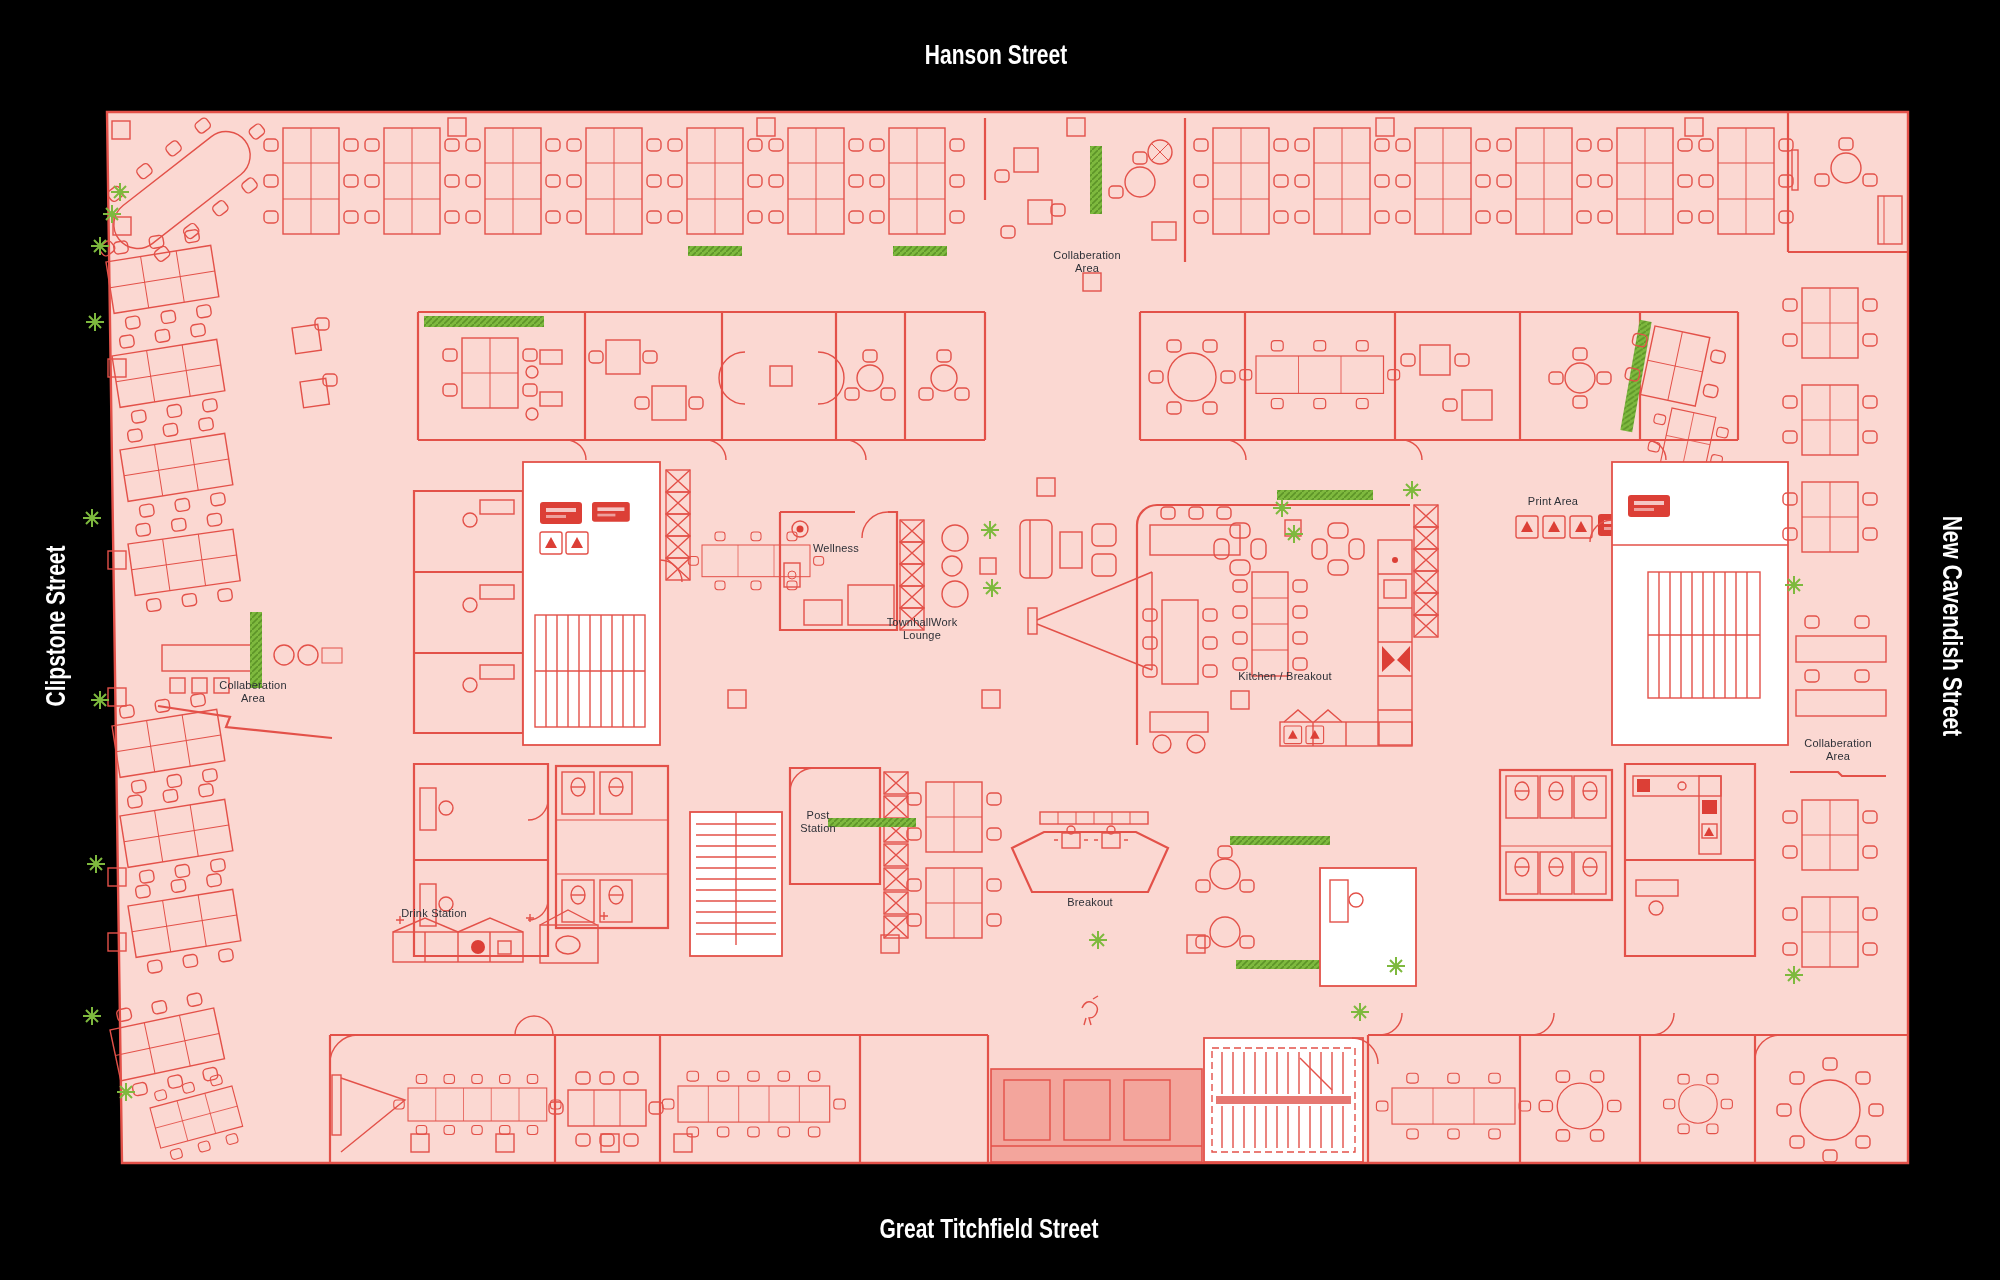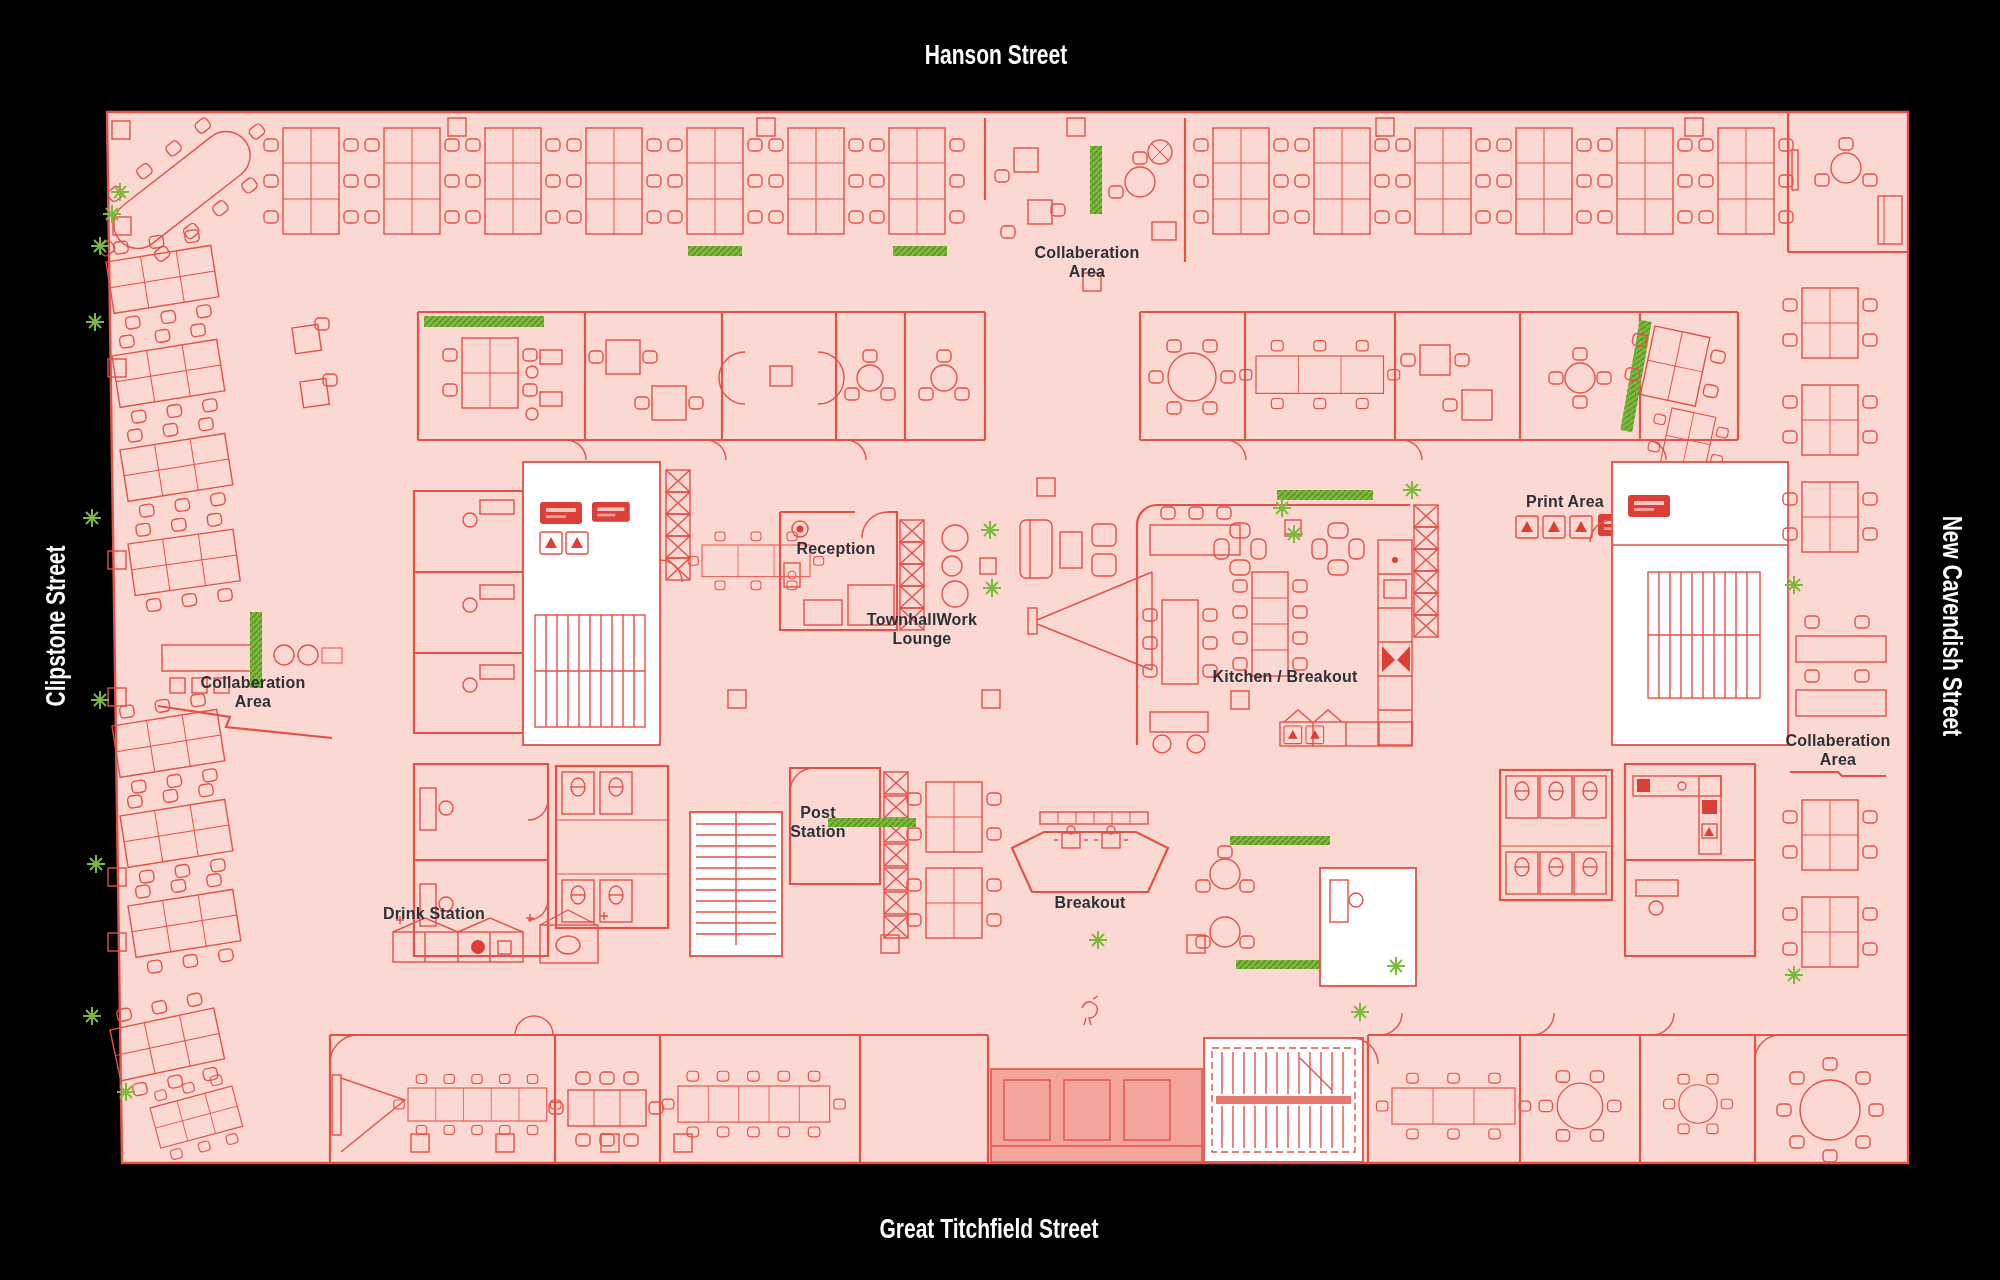--- a/index.html
+++ b/index.html
@@ -12,21 +12,21 @@
   .thin{fill:none;stroke:var(--line-red,#e35149);stroke-width:1;}
   .white{fill:var(--room-white,#fff);stroke:var(--line-red,#e35149);stroke-width:1.8;}
   .red{fill:var(--solid-red,#dc3f36);stroke:none;}
   .dark{fill:var(--entrance-fill,#f3a59c);stroke:var(--line-red,#e35149);stroke-width:1.6;}
   .grn{stroke:var(--plant-green,#7eb93e);fill:none;stroke-width:2;}
   .grnf{fill:var(--plant-green,#7eb93e);stroke:none;}
   .planfill{fill:var(--plan-fill,#fbd8d2);stroke:var(--line-red,#e35149);stroke-width:2.4;}
   .dash{stroke-dasharray:7 4;}
   
   .arealabel{position:absolute;transform:translate(-50%,-50%);
-    font-weight:700;font-size:16px;line-height:1.2;color:var(--label-text,#2d3037);
+    font-weight:400;font-size:11px;line-height:1.2;color:var(--label-text,#2d3037);
     text-align:center;white-space:pre-line;letter-spacing:.2px;}
   .street{position:absolute;font-weight:700;font-size:28px;color:var(--street-text,#fff);
     white-space:nowrap;transform:translate(-50%,-50%) scaleX(.75);}
   .street.rotl{transform:translate(-50%,-50%) rotate(-90deg) scaleX(.75);}
   .street.rotr{transform:translate(-50%,-50%) rotate(90deg) scaleX(.75);}
 </style>
 </head>
 <body>
 
 <div class="stage">
@@ -666,23 +666,23 @@
 <div class="street rotl" style="left:56px;top:626px;">Clipstone Street</div>
 <div class="street rotr" style="left:1952px;top:626px;">New Cavendish Street</div>
 <div class="street" style="left:989px;top:1229px;">Great Titchfield Street</div>
 
 <div class="arealabel" style="left:1087px;top:262px;">Collaberation
 Area</div>
 <div class="arealabel" style="left:253px;top:692px;">Collaberation
 Area</div>
 <div class="arealabel" style="left:1838px;top:750px;">Collaberation
 Area</div>
-<div class="arealabel" style="left:836px;top:549px;">Reception</div>
+<div class="arealabel" style="left:836px;top:549px;">Wellness</div>
 <div class="arealabel" style="left:922px;top:629px;">TownhallWork
 Lounge</div>
-<div class="arealabel" style="left:1553px;top:502px;margin-left:12px;">Print Area</div>
+<div class="arealabel" style="left:1553px;top:502px;">Print Area</div>
 <div class="arealabel" style="left:1285px;top:677px;">Kitchen / Breakout</div>
 <div class="arealabel" style="left:818px;top:822px;">Post
 Station</div>
 <div class="arealabel" style="left:434px;top:914px;">Drink Station</div>
 <div class="arealabel" style="left:1090px;top:903px;">Breakout</div>
 
 </div>
 
 </body></html>

